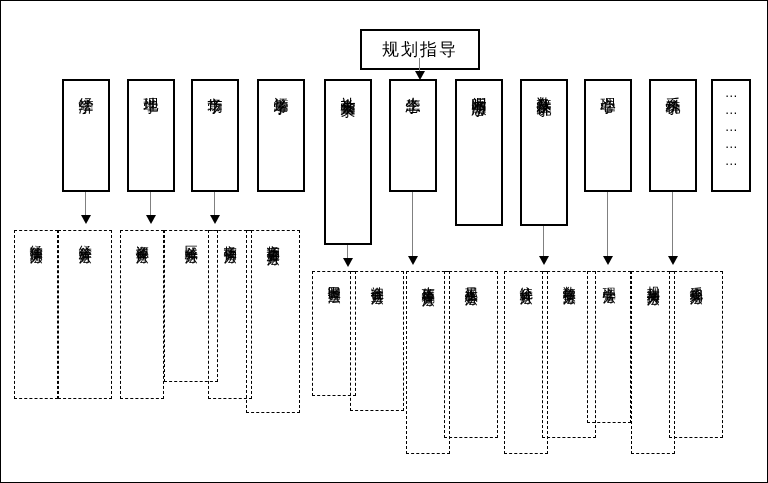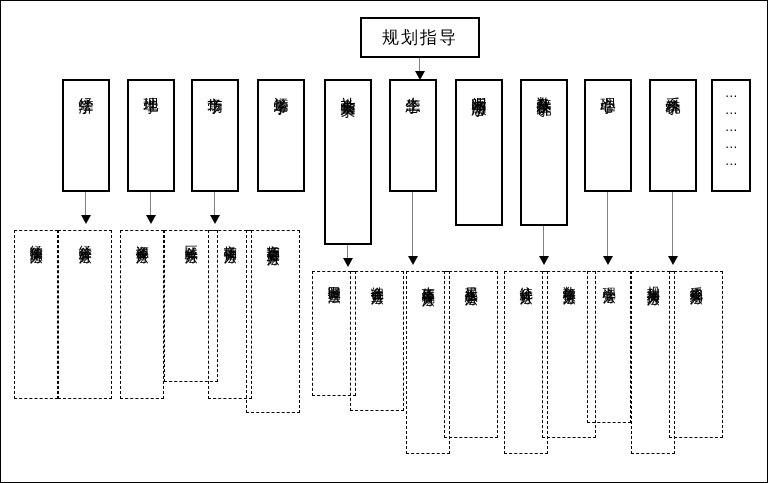--- a/index.html
+++ b/index.html
@@ -39,21 +39,21 @@
   .dashed{
     border:1.6px dashed #000;
   }
   .dashed > .vtext{font-size:13px;}
   
   .rootbox{
     position:absolute;
     box-sizing:border-box;
     border:2px solid #000;
     display:flex;align-items:center;justify-content:center;
-    font-size:17px;color:#000;letter-spacing:2px;
+    font-size:17px;color:#000;letter-spacing:2px;margin-top:12px;
   }
   
   .vline{
     position:absolute;
     width:0;
     border-left:1.6px solid #808080;
   }
   .arrowhead{
     position:absolute;
     width:0;height:0;

